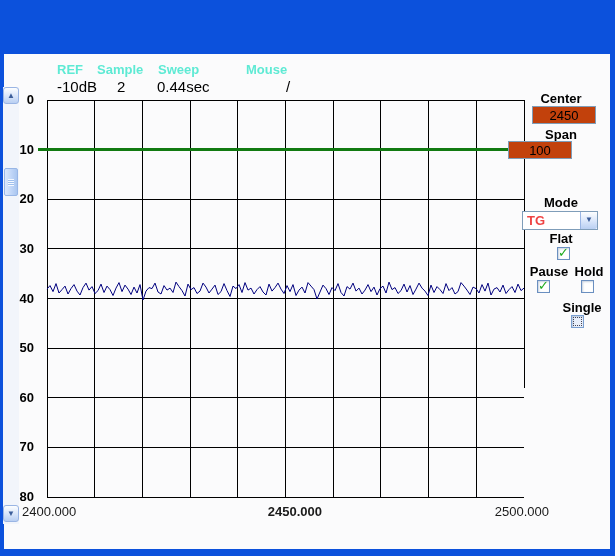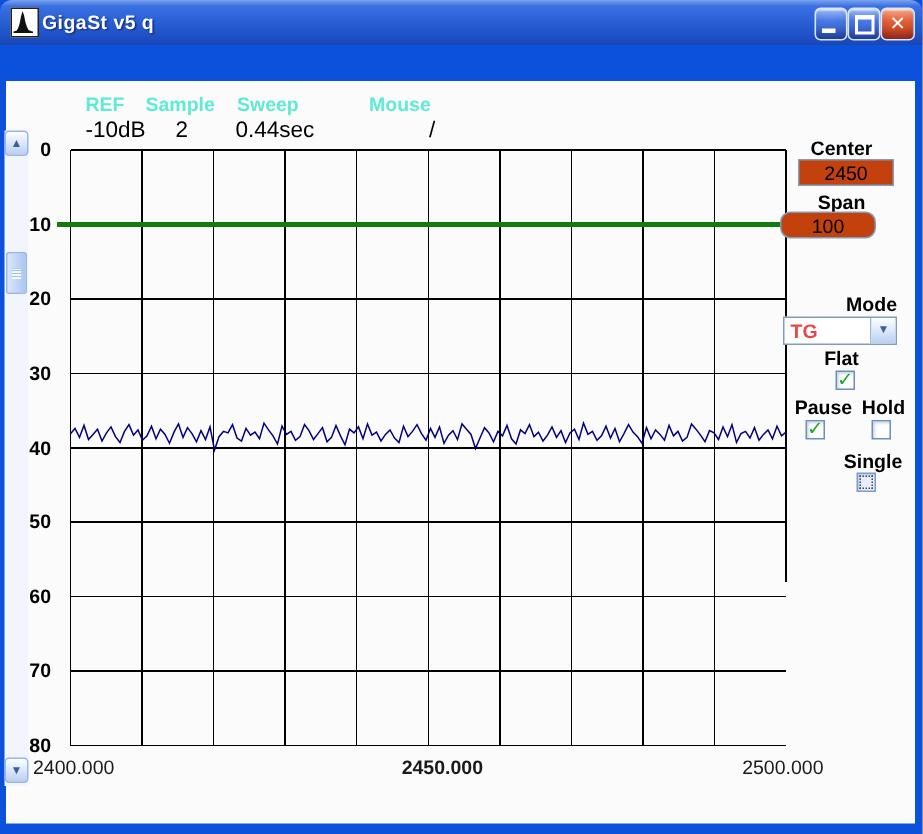--- a/index.html
+++ b/index.html
@@ -79,22 +79,22 @@
   
   .panel-label{position:absolute;font-size:13px;font-weight:bold;color:#000;text-align:center;white-space:pre;}
   .xp-input{
     position:absolute;width:64px;height:18px;box-sizing:border-box;
     border:1px solid #7f9db9;background:#c2410c;font-size:13px;text-align:center;
     font-family:"Liberation Sans",sans-serif;padding:0;color:#000;
   }
   #center-label{left:524px;top:91px;width:74px;}
   #center-input{left:532px;top:106px;}
   #span-label{left:524px;top:127px;width:74px;}
-  #span-input{left:520px;top:141px;border-radius:7px;}
-  #mode-label{left:524px;top:195px;width:74px;text-align:right;}
+  #span-input{left:508px;top:141px;}
+  #mode-label{left:524px;top:195px;width:74px;}
   #mode-select{
     position:absolute;left:522px;top:211px;width:76px;height:19px;box-sizing:border-box;
     border:1px solid #7f9db9;background:#fff;cursor:default;
   }
   #mode-value{position:absolute;left:4px;top:1px;font-size:13px;font-weight:bold;color:#ef4444;}
   #mode-arrow{
     position:absolute;right:0;top:0;width:16px;height:17px;
     background:linear-gradient(180deg,#fdfeff 0%,#d8e5fa 55%,#b9cff2 100%);
     border-left:1px solid #9ab5e4;border-radius:0 2px 2px 0;
     color:#3c5e9a;font-size:8px;line-height:16px;text-align:center;
@@ -114,37 +114,20 @@
   #flat-checkbox{left:557px;top:247px;}
   #pause-checkbox{left:537px;top:280px;}
   #hold-checkbox{left:581px;top:280px;}
   #single-checkbox{left:571px;top:315px;}
 </style>
 </head>
 <body>
 
 <div id="window">
 
-  <div id="titlebar">
-    <div id="app-icon">
-      <svg width="15" height="16" viewBox="0 0 15 16">
-        <path d="M1,15 L3,14.5 4,13 5,10 6,5 7,1.5 8,4 9,9 10,12 11,14 13,14.8 14,15 14,16 1,16 Z" fill="#111"></path>
-      </svg>
-    </div>
-    <span id="window-title">GigaSt v5 q</span>
-    <div class="tb-btn" id="btn-minimize">
-        <span class="glyph-min"></span>
-      </div>
-    <div class="tb-btn" id="btn-maximize">
-        <span class="glyph-max"></span>
-      </div>
-    <div class="tb-btn" id="btn-close">
-        <span class="glyph-close">✕</span>
-      </div>
-  </div>
 
 
   <div id="client"></div>
 
   <span class="readout-label" style="left:57px;top:62px;">REF</span>
   <span class="readout-label" style="left:97px;top:62px;">Sample</span>
   <span class="readout-label" style="left:158px;top:62px;">Sweep</span>
   <span class="readout-label" style="left:246px;top:62px;">Mouse</span>
   <span class="readout-value" style="left:57px;top:78px;">-10dB</span>
   <span class="readout-value" style="left:117px;top:78px;">2</span>

